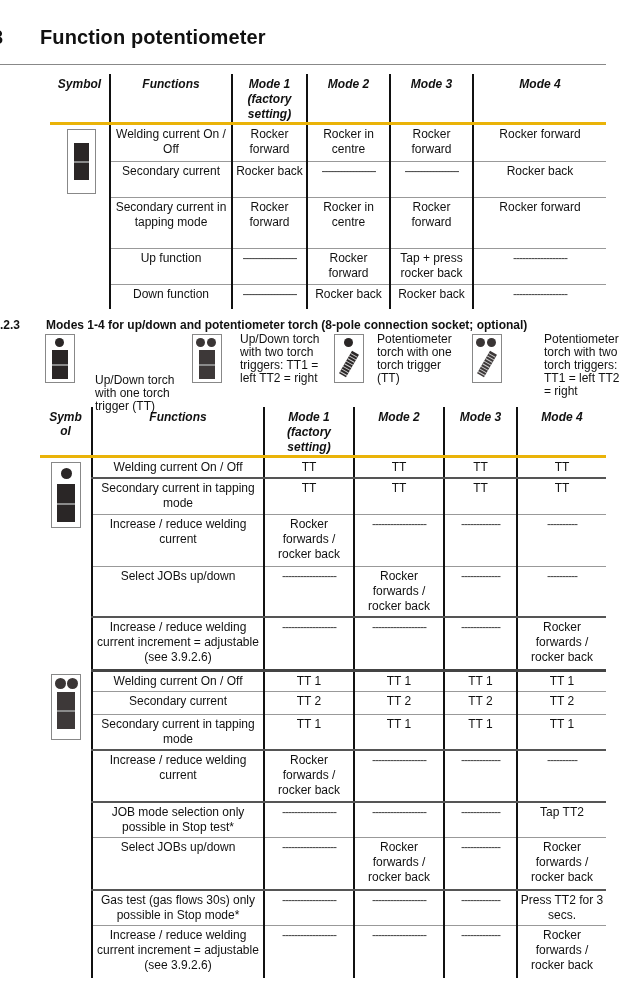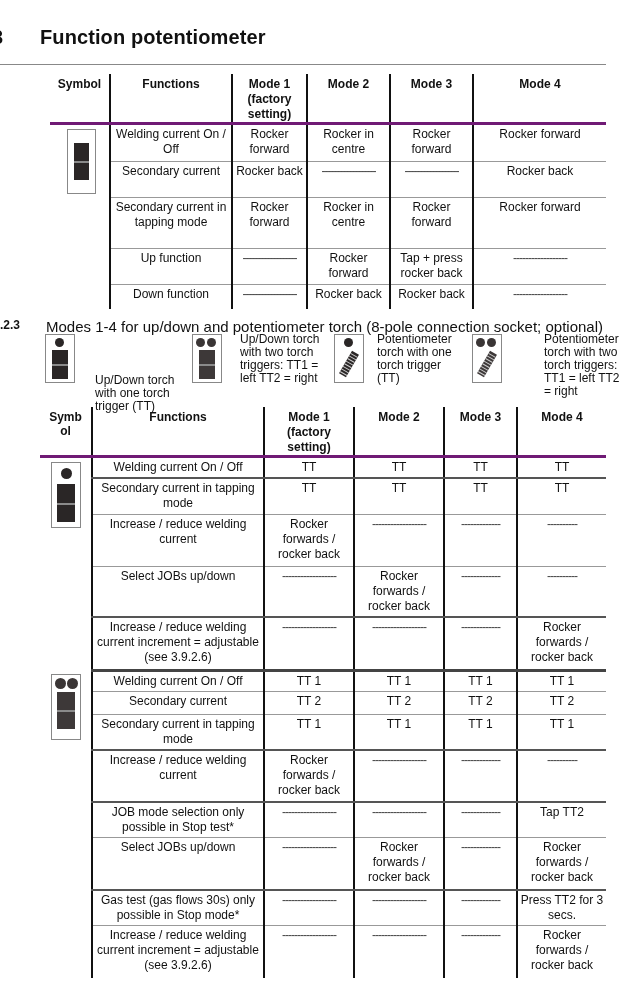--- a/index.html
+++ b/index.html
@@ -7,33 +7,33 @@
          font-family:"Liberation Sans", sans-serif; color:#111; }
   .abs { position:absolute; }
   .sec-num { left:-8px; top:26px; font-size:20px; font-weight:bold; }
   .sec-title { left:40px; top:26px; font-size:20px; font-weight:bold; letter-spacing:0.1px; }
   .title-rule { left:0; top:64px; width:606px; height:0; border-top:1.5px solid #888; }
 
   table.spec { position:absolute; border-collapse:collapse; table-layout:fixed; font-size:12px; line-height:15px; }
   table.spec th { font-weight:bold; text-align:center; vertical-align:top; padding:3px 2px 0 2px; }
   table.spec td { text-align:center; vertical-align:top; padding:2px 2px 2px 2px; }
   table.spec th + th, table.spec td.c { border-left:2px solid #111; }
-  table.spec thead tr { border-bottom:3px solid #701a75; }
+  table.spec thead tr { border-bottom:3px solid #eab308;font-style:italic; }
   table.spec tbody tr.r td.c { border-bottom:1.5px solid #999; }
   table.spec tbody tr.r.dark td.c { border-bottom:2px solid #555; }
   table.spec td.sym { vertical-align:top; padding-top:4px; }
   .dash { letter-spacing:-1px; color:#444; }
 
   .icon-box { display:inline-block; border:1.3px solid #888; background:#fff; position:relative; }
   .blk { position:absolute; background:#2a2626; }
   .dot { position:absolute; border-radius:50%; background:#2a2626; }
   .sep { position:absolute; height:1.5px; background:#8a8a8a; }
 
   .sub-num { left:-10px; top:318px; font-size:12px; font-weight:bold; }
-  .sub-title { left:46px; top:318px; font-size:15px; font-weight:normal; }
+  .sub-title { left:46px; top:318px; font-size:12px; font-weight:bold; }
   .legend-text { font-size:12px; line-height:13px; }
 </style>
 </head>
 <body>
 
 <div class="abs sec-num">3</div>
 <div class="abs sec-title">Function potentiometer</div>
 <div class="abs title-rule"></div>
 
 <table class="spec" id="t1" style="left:50px; top:74px; width:556px;">

